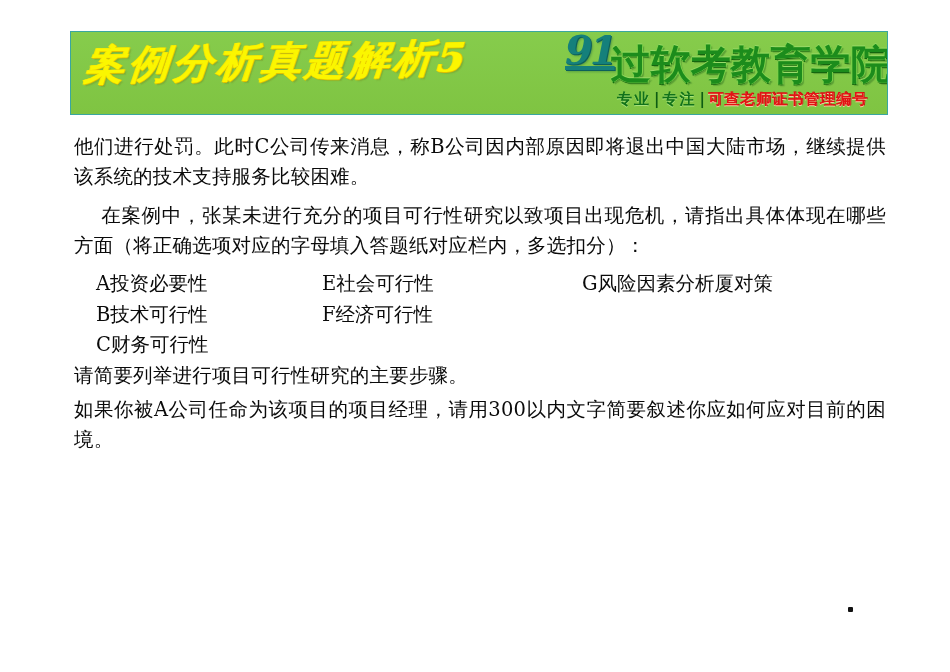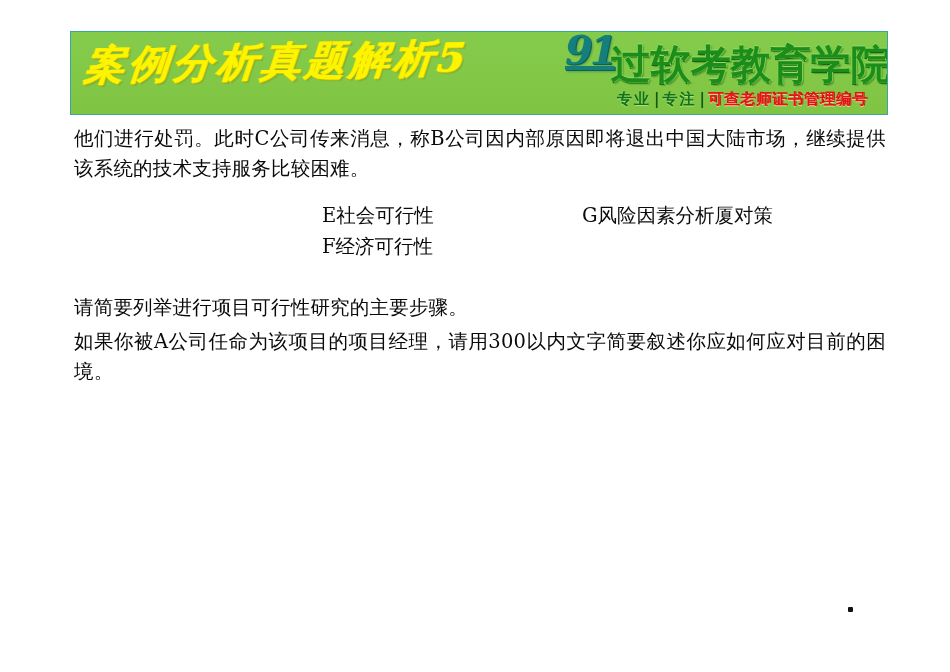--- a/index.html
+++ b/index.html
@@ -126,21 +126,21 @@
     color: #e21414;
     letter-spacing: 1px;
     text-shadow: 0 1px 0 #f7c9a0, 1px 0 0 #c01010;
     margin-top: 36px;
   }
 
   
   #body-text {
     position: absolute;
     left: 74px;
-    top: 124px;
+    top: 132px;
     width: 812px;
   }
 
   .para {
     font-family: "DejaVu Serif", "Liberation Serif", serif;
     font-size: 19.5px;
     line-height: 30px;
     color: #0a0a0a;
     text-align: justify;
     white-space: pre-wrap;
@@ -219,22 +219,28 @@
 
   </div>
 
   <div id="body-text">
 
     <p class="para">他们进行处罚。此时C公司传来消息，称B公司因内部原因即将退出中国大陆市场，继续提供该系统的技术支持服务比较困难。</p>
 
     <div class="spacer-md"></div>
 
 
+    <p class="para">    在案例中，张某未进行充分的项目可行性研究以致项目出现危机，请指出具体体现在哪些方面（将正确选项对应的字母填入答题纸对应栏内，多选扣分）：</p>
 
     <div id="options-grid">
+      <div class="opt-col col-a">
+        <div class="opt-item">A投资必要性</div>
+        <div class="opt-item">B技术可行性</div>
+        <div class="opt-item">C财务可行性</div>
+      </div>
       <div class="opt-col col-b">
         <div class="opt-item">E社会可行性</div>
         <div class="opt-item">F经济可行性</div>
       </div>
       <div class="opt-col col-c">
         <div class="opt-item">G风险因素分析厦对策</div>
       </div>
     </div>
 
 

